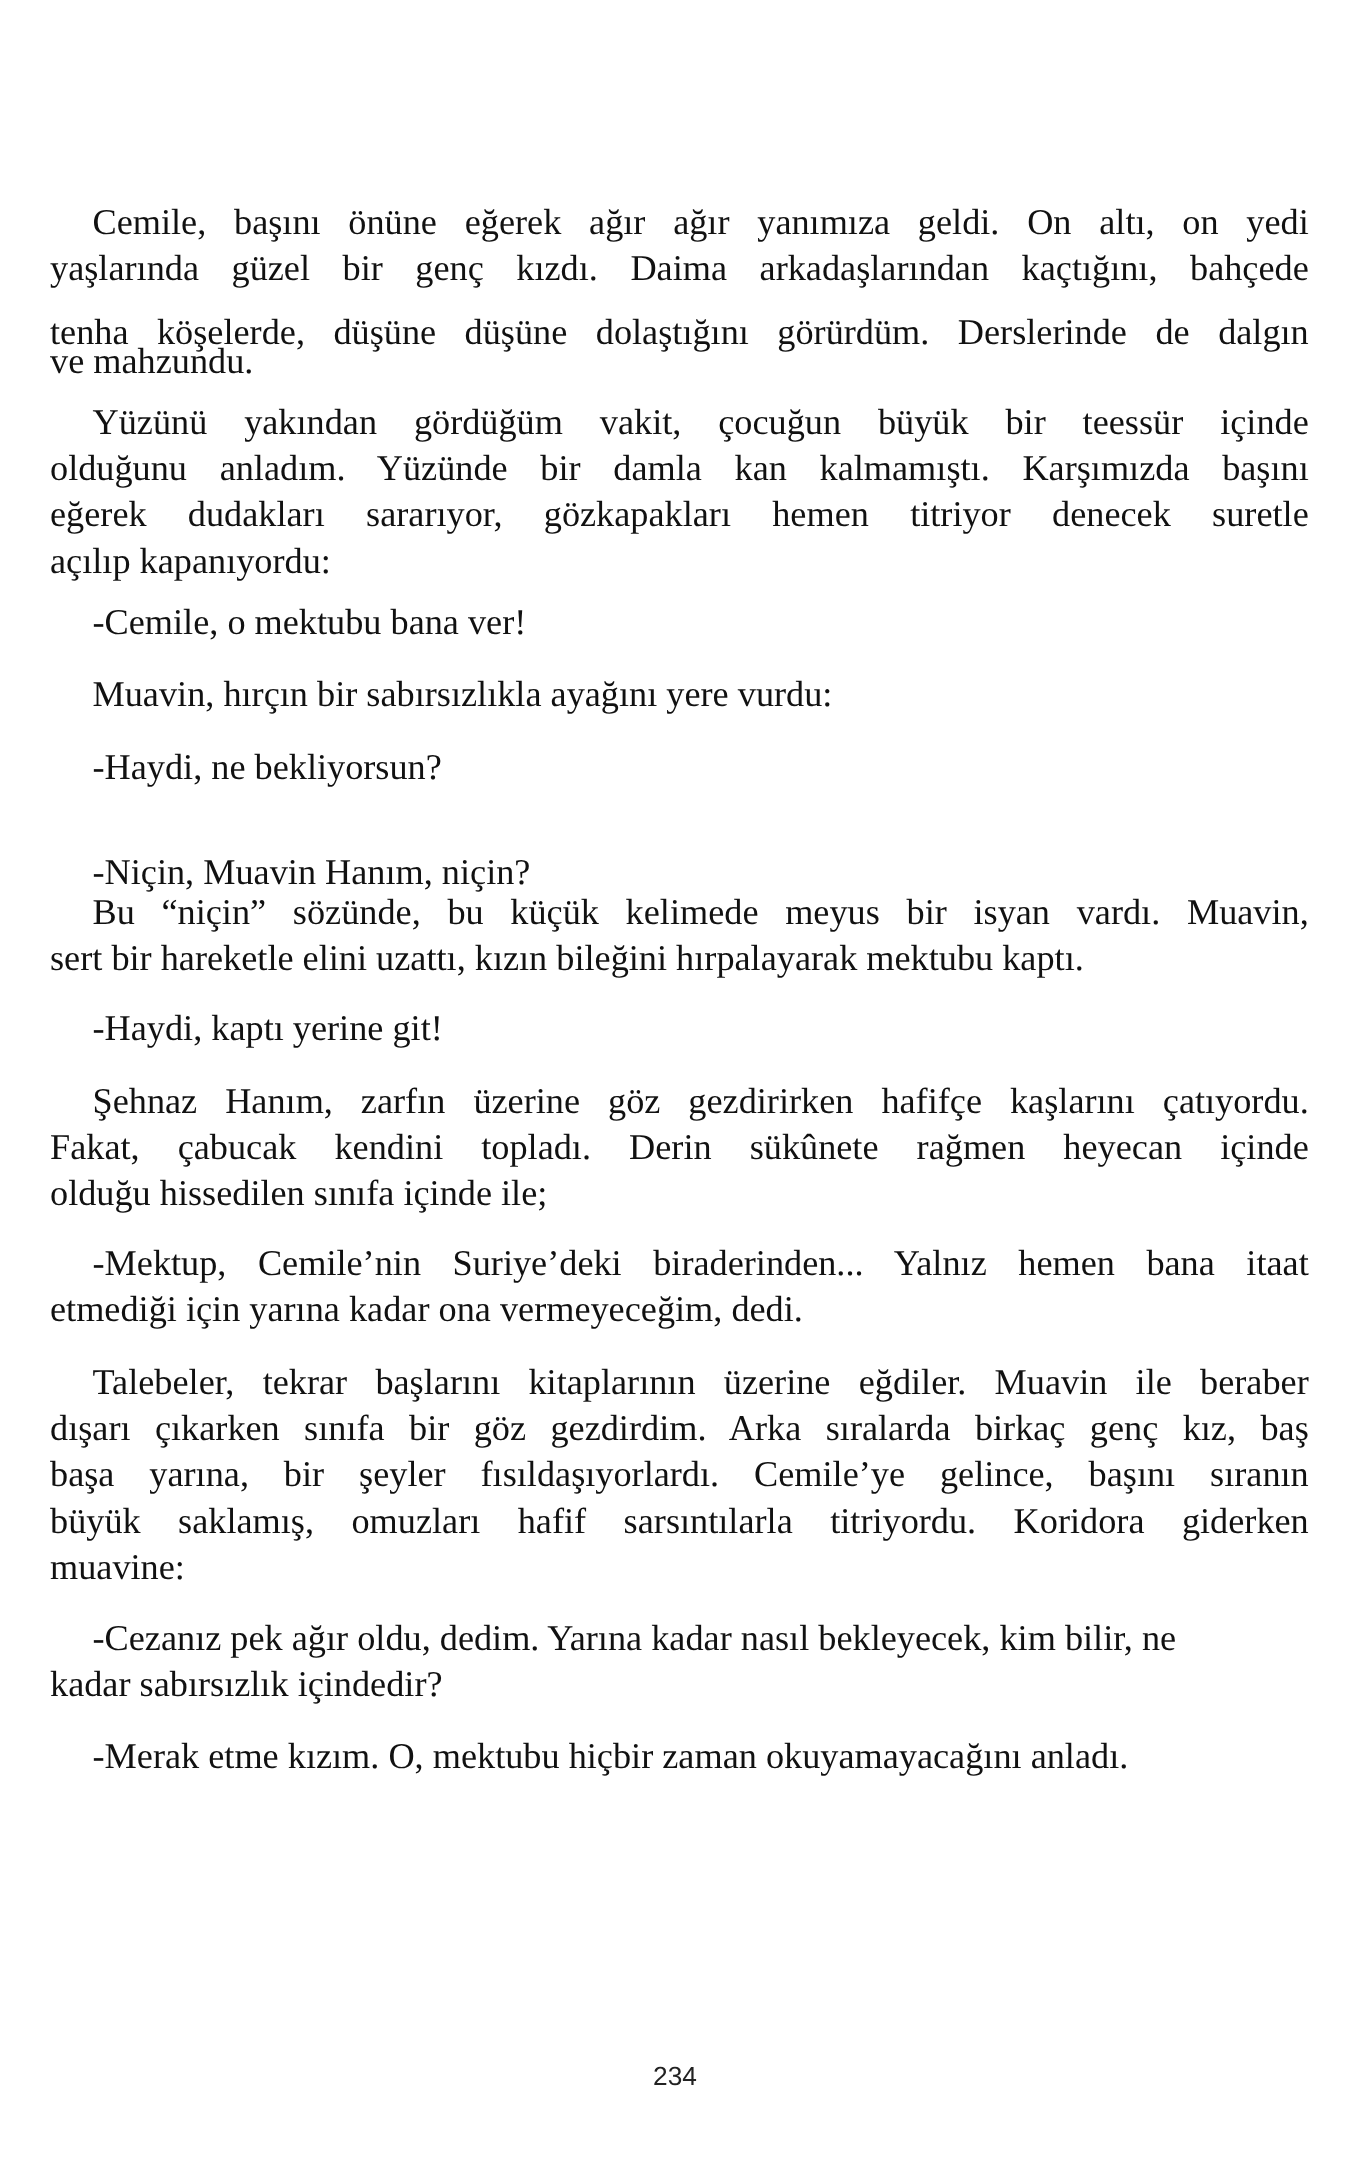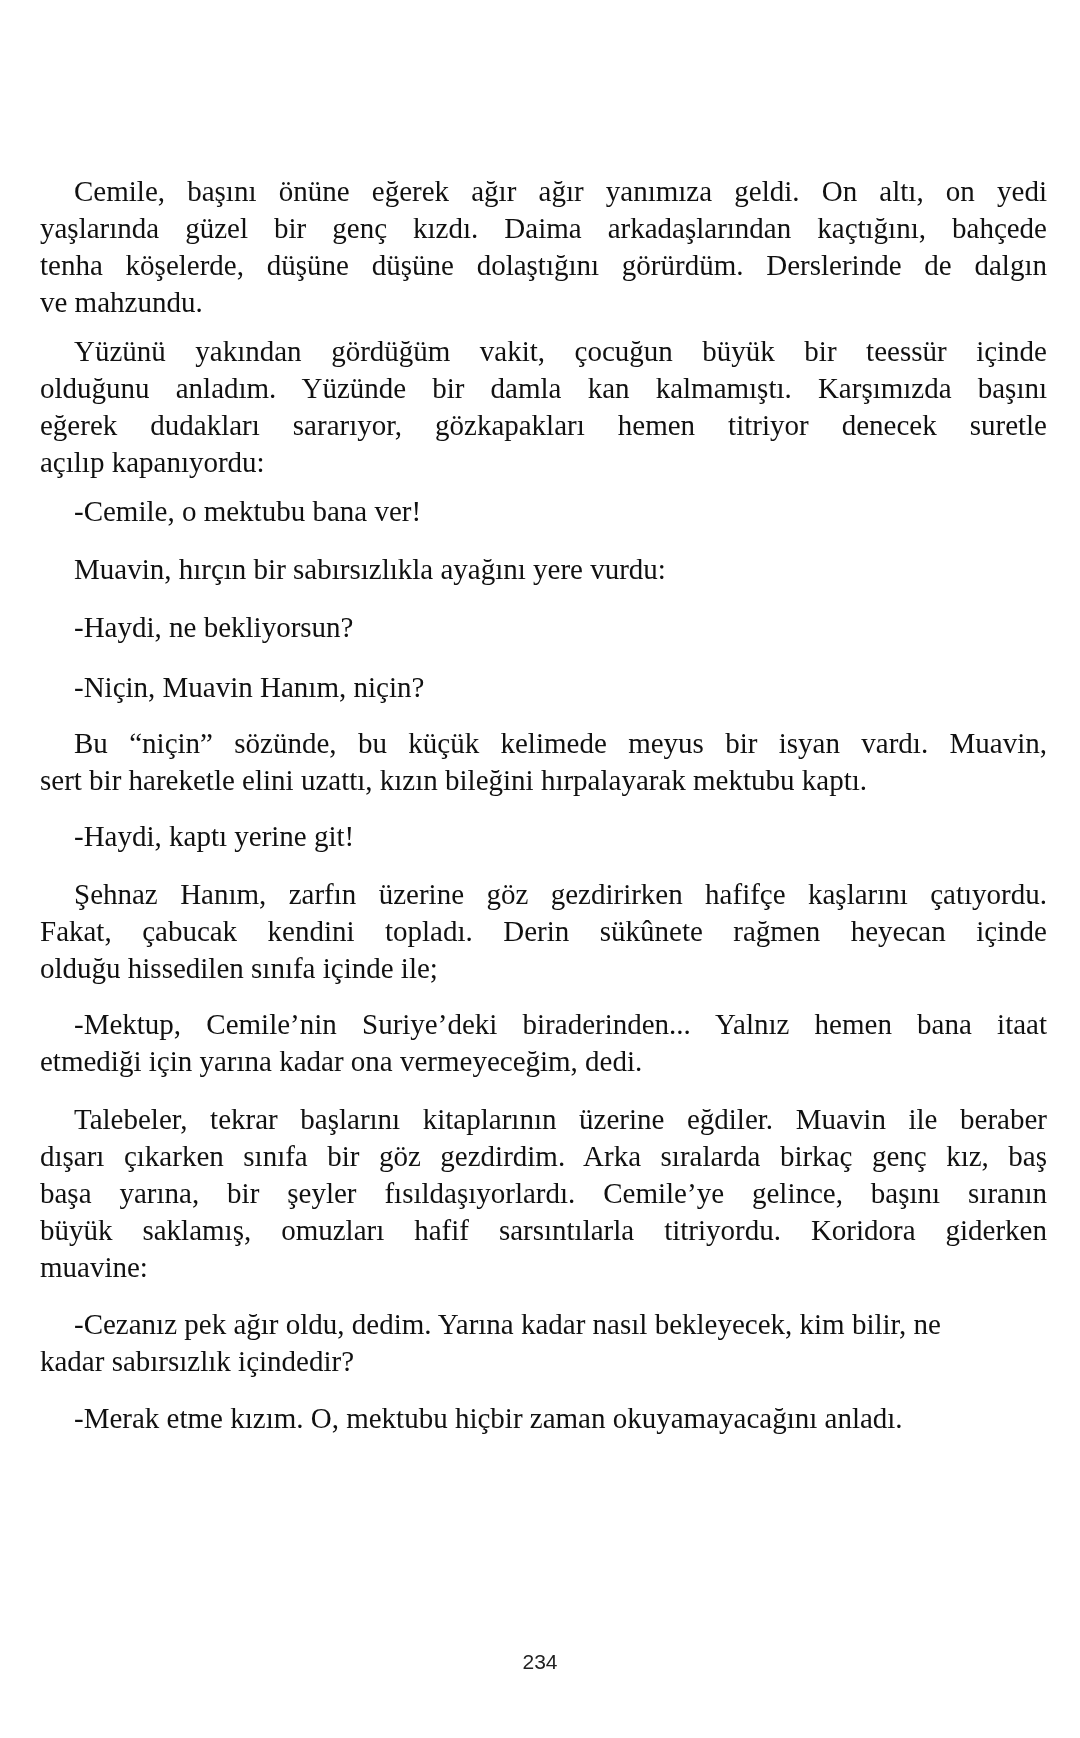--- a/index.html
+++ b/index.html
@@ -22,21 +22,20 @@
     }
     .line {
       position: absolute;
       left: 0;
       width: 1007px;
       font-family: "Liberation Serif", serif;
       font-size: 29px;
       line-height: 40px;
       height: 40px;
       white-space: nowrap;
-      margin-top: 13px;
     }
     .line.justify {
       text-align: justify;
       text-align-last: justify;
     }
     .line.indent {
       padding-left: 34px;
       width: 973px;
     }
     .page-number {
@@ -51,35 +50,35 @@
     }
   </style>
 </head>
 <body>
 
 <div class="page">
 
   <div>
     <div class="line indent justify" style="top:0px">Cemile, başını önüne eğerek ağır ağır yanımıza geldi. On altı, on yedi</div>
     <div class="line justify" style="top:37px">yaşlarında güzel bir genç kızdı. Daima arkadaşlarından kaçtığını, bahçede</div>
-    <div class="line justify" style="top:74px">tenha köşelerde, düşüne düşüne dolaştığını görürdüm. Derslerinde de dalgın</div>
+    <div class="line justify" style="top:88px">tenha köşelerde, düşüne düşüne dolaştığını görürdüm. Derslerinde de dalgın</div>
     <div class="line" style="top:111px">ve mahzundu.</div>
   </div>
 
   <div>
     <div class="line indent justify" style="top:160px">Yüzünü yakından gördüğüm vakit, çocuğun büyük bir teessür içinde</div>
     <div class="line justify" style="top:197px">olduğunu anladım. Yüzünde bir damla kan kalmamıştı. Karşımızda başını</div>
     <div class="line justify" style="top:234px">eğerek dudakları sararıyor, gözkapakları hemen titriyor denecek suretle</div>
     <div class="line" style="top:271px">açılıp kapanıyordu:</div>
   </div>
 
   <div class="line indent" style="top:320px">-Cemile, o mektubu bana ver!</div>
   <div class="line indent" style="top:378px">Muavin, hırçın bir sabırsızlıkla ayağını yere vurdu:</div>
   <div class="line indent" style="top:436px">-Haydi, ne bekliyorsun?</div>
-  <div class="line indent" style="top:496px">-Niçin, Muavin Hanım, niçin?</div>
+  <div class="line indent" style="top:520px">-Niçin, Muavin Hanım, niçin?</div>
 
   <div>
     <div class="line indent justify" style="top:552px">Bu “niçin” sözünde, bu küçük kelimede meyus bir isyan vardı. Muavin,</div>
     <div class="line" style="top:589px">sert bir hareketle elini uzattı, kızın bileğini hırpalayarak mektubu kaptı.</div>
   </div>
 
   <div class="line indent" style="top:645px">-Haydi, kaptı yerine git!</div>
 
   <div>
     <div class="line indent justify" style="top:703px">Şehnaz Hanım, zarfın üzerine göz gezdirirken hafifçe kaşlarını çatıyordu.</div>

